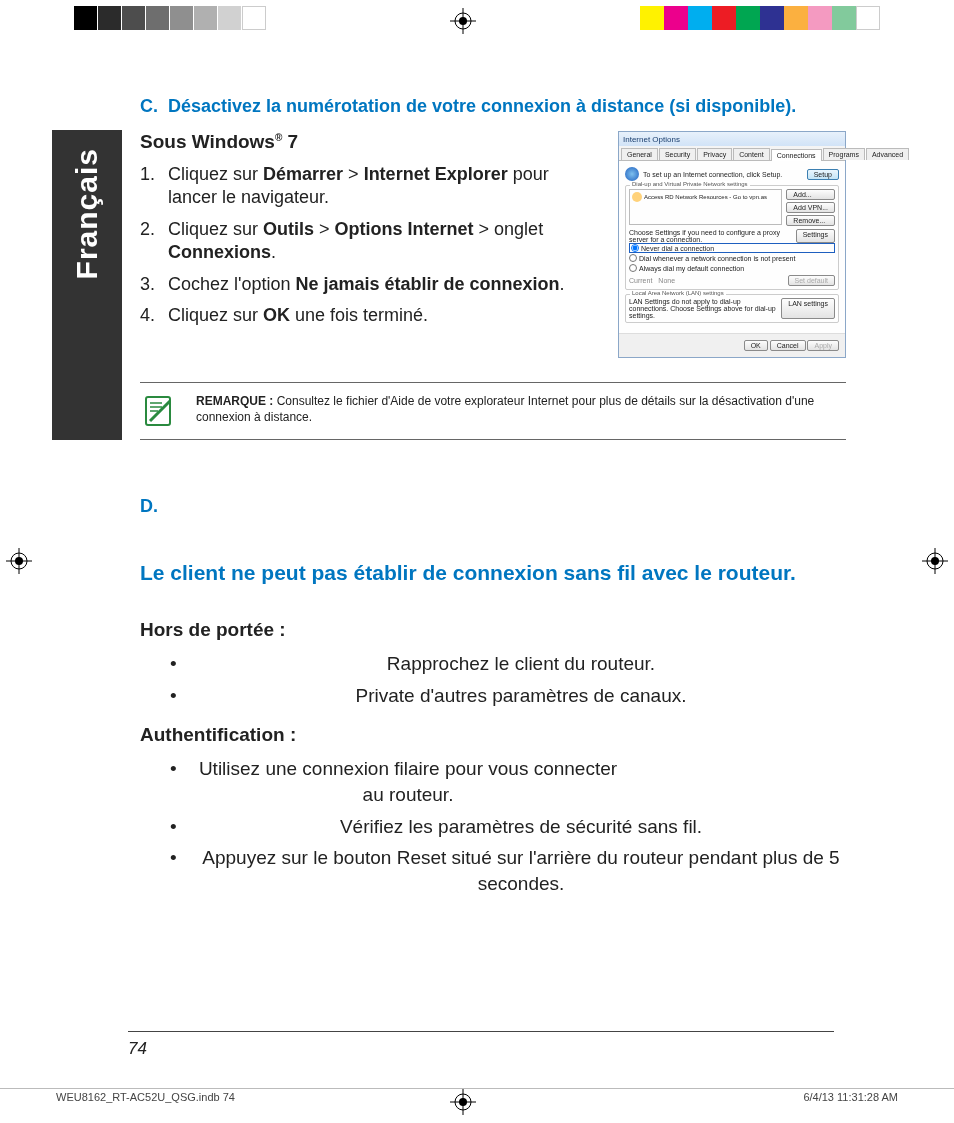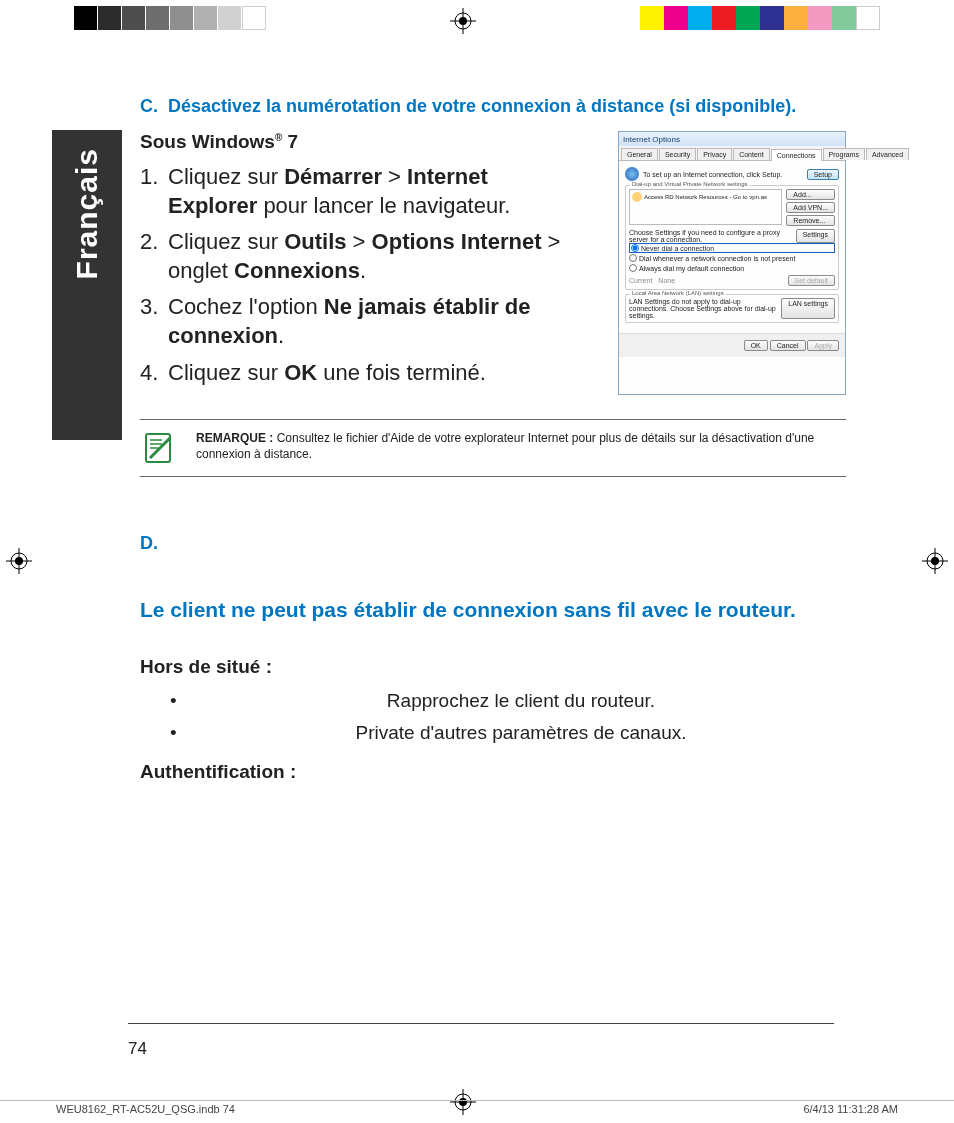--- a/index.html
+++ b/index.html
@@ -10,21 +10,21 @@
   .colorbar-right .sw { width: 24px; height: 24px; }
   .reg { position: absolute; width: 26px; height: 26px; }
   .reg svg { width: 26px; height: 26px; }
   .page { position: absolute; top: 96px; left: 52px; width: 850px; }
   .langtab { position: absolute; top: 130px; left: 52px; width: 70px; height: 310px; background: #333; color: #fff; display: flex; align-items: flex-start; justify-content: center; padding-top: 18px; }
   .langtab span { writing-mode: vertical-rl; transform: rotate(180deg); font-size: 30px; font-weight: 700; letter-spacing: 1px; }
   .content { margin-left: 88px; width: 706px; }
   .sec-head { color: #0076c0; font-weight: 700; font-size: 18px; margin-bottom: 14px; display: flex; }
   .sec-head .letter { width: 28px; flex-shrink: 0; }
   .sub-bold { font-weight: 700; font-size: 19px; margin-bottom: 10px; }
-  ol.steps { list-style: none; counter-reset: step; font-size: 22px; line-height: 1.3; width: 440px; }
+  ol.steps { list-style: none; counter-reset: step; font-size: 18px; line-height: 1.3; width: 440px; }
   ol.steps li { counter-increment: step; margin-bottom: 8px; padding-left: 28px; position: relative; }
   ol.steps li::before { content: counter(step) "."; position: absolute; left: 0; }
   .row1 { display: flex; }
   .dialog { width: 228px; border: 1px solid #8ba7c8; background: #fefefe; font-size: 7px; font-family: Tahoma, sans-serif; }
   .dialog .titlebar { height: 14px; background: linear-gradient(#e8f1fb,#d1e3f7); color: #1a3e6e; padding: 1px 4px; font-size: 8px; display: flex; align-items: center; }
   .dialog .tabs { display: flex; border-bottom: 1px solid #bbb; padding: 2px 2px 0; gap: 1px; background: #f4f4f4; }
   .dialog .tabs span { padding: 2px 5px; border: 1px solid #bbb; border-bottom: none; background: #f0f0f0; font-size: 7px; }
   .dialog .tabs span.active { background: #fff; font-weight: 400; position: relative; top: 1px; }
   .dialog .body { padding: 6px; font-size: 7px; color: #222; }
   .dialog .btn { display: inline-block; border: 1px solid #8a8a8a; background: linear-gradient(#fdfdfd,#e3e3e3); padding: 1px 6px; font-size: 7px; border-radius: 2px; }
@@ -38,22 +38,22 @@
   .note { margin-top: 24px; display: flex; gap: 20px; align-items: flex-start; border-top: 1px solid #666; border-bottom: 1px solid #666; padding: 10px 0; }
   .note-icon { width: 36px; height: 36px; flex-shrink: 0; }
   .note-text { font-size: 12px; line-height: 1.35; }
   .sec-head2 { color: #0076c0; font-weight: 700; font-size: 18px; margin-top: 56px; display: flex; }
   .sec-head2 .letter { width: 28px; flex-shrink: 0; }
   .issue-head { color: #0076c0; font-weight: 700; font-size: 21px; margin-top: 44px; margin-bottom: 34px; }
   .sub2 { font-weight: 700; font-size: 19px; margin-top: 16px; margin-bottom: 10px; }
   ul.bullets { list-style: none; font-size: 19px; line-height: 1.35; text-align: center; }
   ul.bullets li { padding-left: 56px; position: relative; margin-bottom: 6px; }
   ul.bullets li::before { content: "•"; position: absolute; left: 30px; }
-  .pagenum { position: absolute; bottom: 64px; left: 128px; font-size: 17px; border-top: 1px solid #444; width: 706px; padding-top: 15px; }
-  .footerline { position: absolute; bottom: 6px; left: 0; width: 954px; border-top: 1px solid #bbb; font-size: 11px; color: #444; display: flex; justify-content: space-between; padding: 2px 56px; }
+  .pagenum { position: absolute; bottom: 64px; left: 128px; font-size: 17px; border-top: 1px solid #444; width: 706px; padding-top: 7px; font-style: italic; }
+  .footerline { position: absolute; bottom: 18px; left: 0; width: 954px; border-top: 1px solid #bbb; font-size: 11px; color: #444; display: flex; justify-content: space-between; padding: 2px 56px; }
   .sup { font-size: 10px; vertical-align: super; }
 </style>
 </head>
 <body>
 
 <div class="colorbar-left">
   <div class="sw" style="background:#000"></div>
     <div class="sw" style="background:#2b2b2b"></div>
     <div class="sw" style="background:#4d4d4d"></div>
     <div class="sw" style="background:#6e6e6e"></div>
@@ -208,27 +208,32 @@
       </div>
       <div class="note-text"><b>REMARQUE : </b><span>Consultez le fichier d'Aide de votre explorateur Internet pour plus de détails sur la désactivation d'une connexion à distance.</span></div>
     </div>
 
     <div class="sec-head2">
       <span class="letter">D.</span>
     </div>
 
     <div class="issue-head">Le client ne peut pas établir de connexion sans fil avec le routeur.</div>
 
-    <div class="sub2">Hors de situé :</div>
+    <div class="sub2">Hors de portée :</div>
     <ul class="bullets">
       <li>Rapprochez le client du routeur.</li>
       <li>Private d'autres paramètres de canaux.</li>
     </ul>
 
     <div class="sub2">Authentification :</div>
+    <ul class="bullets">
+      <li style="width:480px">Utilisez une connexion filaire pour vous connecter au routeur.</li>
+      <li>Vérifiez les paramètres de sécurité sans fil.</li>
+      <li>Appuyez sur le bouton Reset situé sur l'arrière du routeur pendant plus de 5 secondes.</li>
+    </ul>
   </div>
 </div>
 
 <div class="pagenum">74</div>
 
 <div class="footerline">
   <span>WEU8162_RT-AC52U_QSG.indb   74</span>
   <span>6/4/13   11:31:28 AM</span>
 </div>
 

